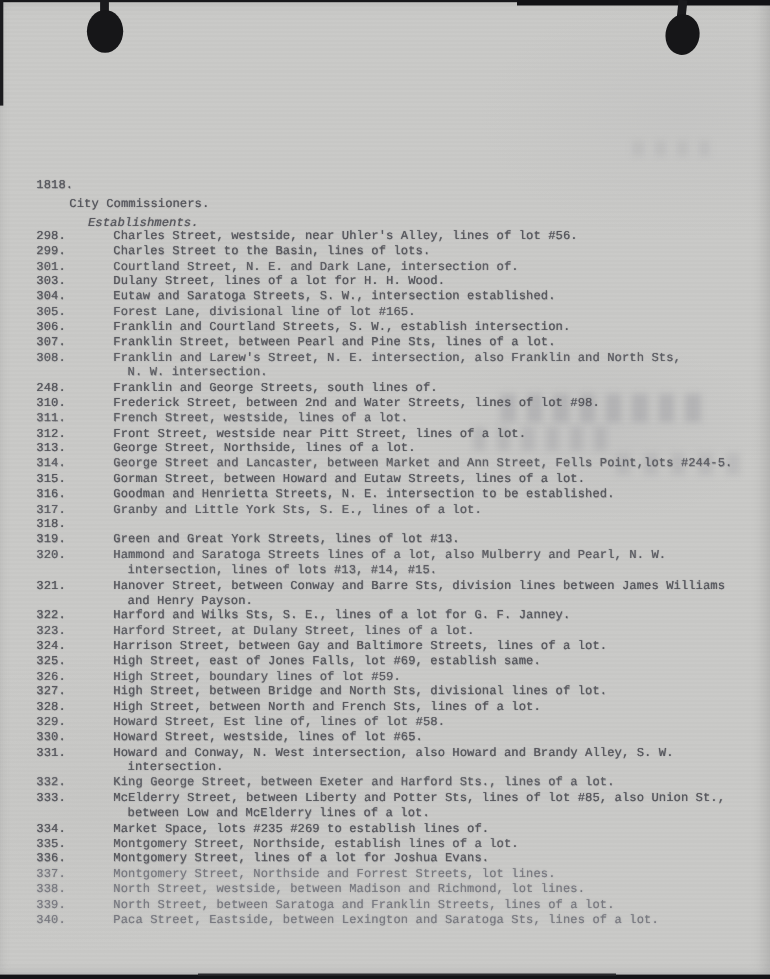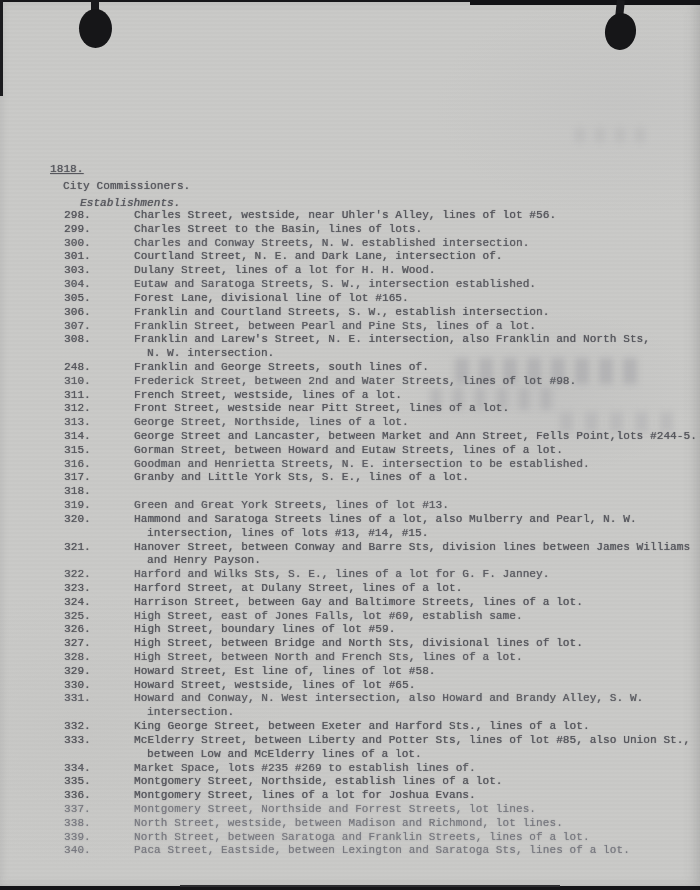--- a/index.html
+++ b/index.html
@@ -43,26 +43,26 @@
     background:repeating-linear-gradient(90deg, rgba(158,158,162,.22) 0 10px, rgba(0,0,0,0) 10px 20px);}
   
   .type{
     color:#56575d;
     font-size:11px;
     letter-spacing:.1px;
     text-shadow:0 0 1px rgba(86,87,93,.75), .4px .4px .6px rgba(86,87,93,.35);
     white-space:nowrap;
   }
   .hdr{position:absolute;}
-  #hdr-year{left:50px;top:163px;text-decoration:underline;}
+  #hdr-year{left:33px;top:163px;}
   #hdr-dept{left:63px;top:180px;}
   #hdr-sub{left:80px;top:197px;font-style:italic;}
   .entries{position:absolute;left:33px;top:209px;width:660px;}
   .entry{display:flex;align-items:flex-start;}
-  .entry .num{width:70px;flex:0 0 70px;line-height:13.82px;margin-left:31px;}
+  .entry .num{width:70px;flex:0 0 70px;line-height:13.82px;}
   .entry .txt{flex:1;}
   .entry .line{line-height:13.82px;}
   .entry .line.cont{padding-left:13px;}
   
   .entry:nth-child(3n) .line, .entry:nth-child(3n) .num{color:#5d5e64;}
   .entry:nth-last-child(-n+4) .line, .entry:nth-last-child(-n+4) .num{
     color:#77787f;text-shadow:0 0 1.2px rgba(119,120,127,.8);}
 </style>
 </head>
 <body>
@@ -96,26 +96,20 @@
           <div class="line">Charles Street, westside, near Uhler's Alley, lines of lot #56.</div>
         </span>
       </div>
       <div class="entry">
         <span class="num">299.</span>
         <span class="txt">
           <div class="line">Charles Street to the Basin, lines of lots.</div>
         </span>
       </div>
       <div class="entry">
-        <span class="num">300.</span>
-        <span class="txt">
-          <div class="line">Charles and Conway Streets, N. W. established intersection.</div>
-        </span>
-      </div>
-      <div class="entry">
         <span class="num">301.</span>
         <span class="txt">
           <div class="line">Courtland Street, N. E. and Dark Lane, intersection of.</div>
         </span>
       </div>
       <div class="entry">
         <span class="num">303.</span>
         <span class="txt">
           <div class="line">Dulany Street, lines of a lot for H. H. Wood.</div>
         </span>

